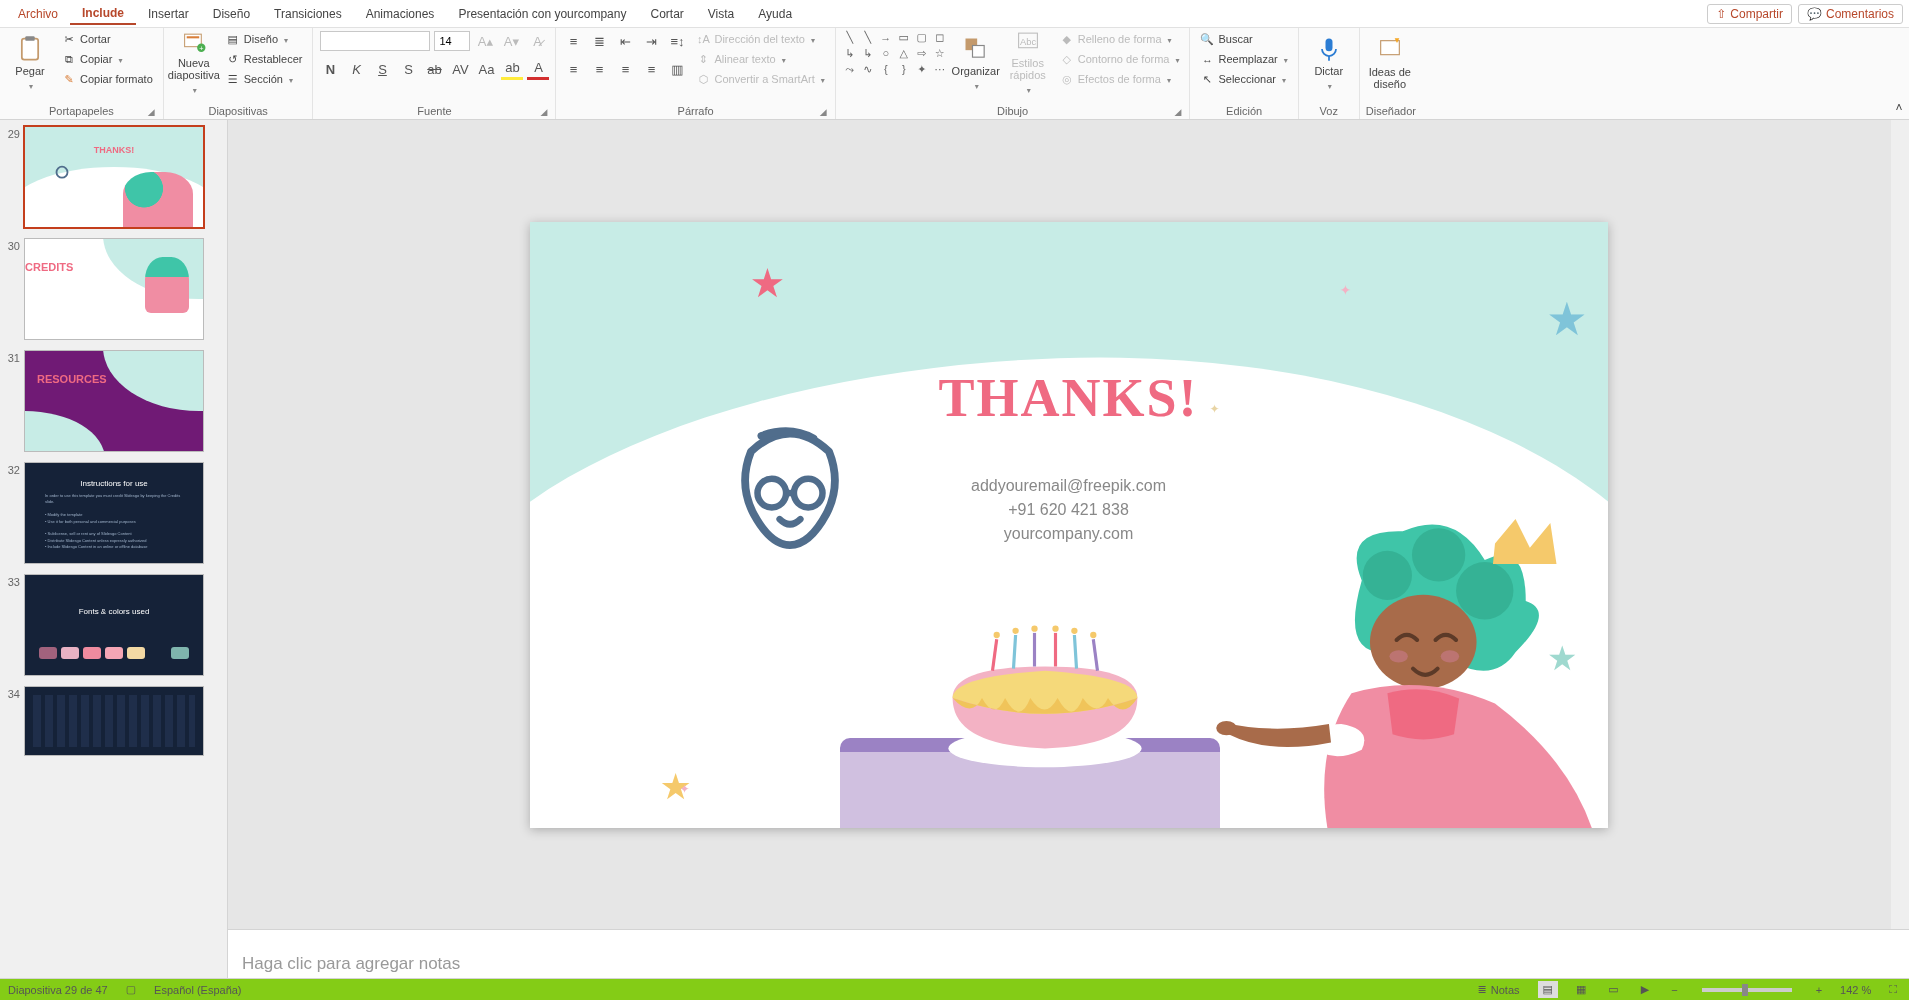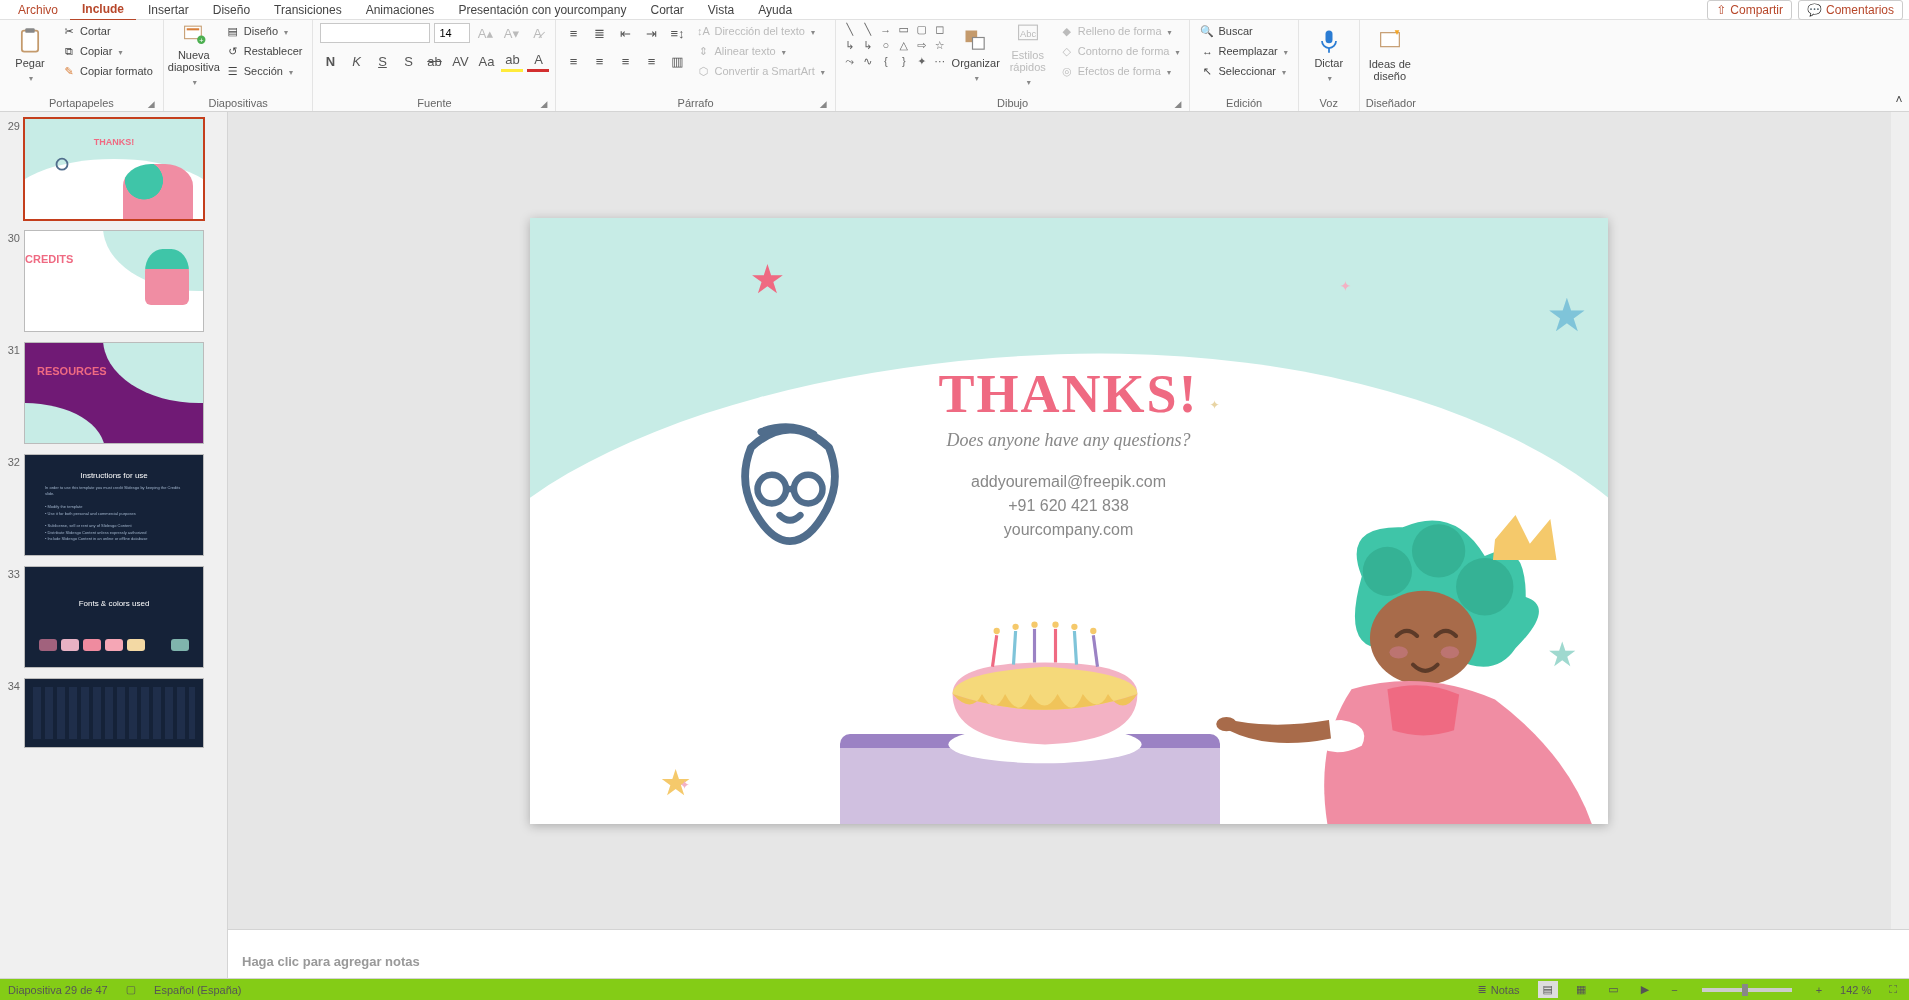--- a/index.html
+++ b/index.html
@@ -1,19 +1,19 @@
 <!DOCTYPE html>
 <html><head>
 <meta charset="utf-8">
 <style>
 * { margin: 0; padding: 0; box-sizing: border-box; font-family: "Segoe UI", Tahoma, sans-serif; }
 body { background: #fff; width: 1909px; height: 1000px; overflow: hidden; display: flex; flex-direction: column; font-size: 12px; color: #444; }
 
 
-.menubar { display: flex; align-items: center; height: 20px; background: #fff; border-bottom: 1px solid #e1e1e1; padding: 0 6px; }
+.menubar { display: flex; align-items: center; height: 28px; background: #fff; border-bottom: 1px solid #e1e1e1; padding: 0 6px; }
 .menubar .tab { padding: 3px 12px; cursor: pointer; font-size: 12px; color: #444; }
 .menubar .tab.file { color: #b7472a; }
 .menubar .tab.active { color: #b7472a; border-bottom: 2px solid #b7472a; font-weight: 600; }
 .menubar .spacer { flex: 1; }
 .menubar .rightbtn { border: 1px solid #ccc; border-radius: 3px; padding: 2px 8px; margin-left: 6px; font-size: 12px; display: flex; align-items: center; gap: 4px; cursor: pointer; }
 .rightbtn.share { color: #b7472a; }
 .rightbtn.comment { color: #b7472a; }
 
 
 .ribbon { display: flex; background: #fafafa; border-bottom: 1px solid #d4d4d4; height: 92px; }
@@ -60,21 +60,21 @@
 .slide .title { position: absolute; top: 145px; left: 0; right: 0; text-align: center; font-family: Georgia, serif; font-size: 54px; font-weight: 900; color: #ef6a82; letter-spacing: 2px; }
 .slide .sub { position: absolute; top: 212px; left: 0; right: 0; text-align: center; font-family: Georgia, serif; font-size: 18px; color: #888; font-style: italic; }
 .slide .contact { position: absolute; top: 252px; left: 0; right: 0; text-align: center; font-family: Georgia, serif; font-size: 16px; color: #888; line-height: 1.5; }
 
 .slide .face { position: absolute; left: 195px; top: 200px; }
 .slide .star { position: absolute; font-size: 40px; }
 .slide .table { position: absolute; left: 310px; bottom: -10px; width: 380px; height: 100px; background: #d0c0e0; border-top: 14px solid #9b82c4; border-radius: 10px 10px 0 0; }
 .slide .cake { position: absolute; left: 410px; bottom: 55px; }
 
 
-.notesbar { height: 36px; background: #fff; border-top: 1px solid #d4d4d4; padding: 24px 14px; color: #999; font-size: 13px; cursor: text; font-weight: bold; }
+.notesbar { height: 36px; background: #fff; border-top: 1px solid #d4d4d4; padding: 24px 14px; color: #999; font-size: 17px; cursor: text; }
 
 
 .statusbar { height: 22px; background: #84cc16; border-top: 1px solid #d4d4d4; display: flex; align-items: center; font-size: 11px; color: #555; padding: 0 8px; gap: 14px; }
 .statusbar .spacer { flex: 1; }
 .statusbar .sb-btn { display: flex; align-items: center; gap: 4px; cursor: pointer; padding: 0 4px; }
 .zoom-slider { width: 90px; height: 4px; background: #ccc; position: relative; margin: 0 6px; }
 .zoom-slider .knob { position: absolute; top: -4px; left: 45%; width: 6px; height: 12px; background: #888; }
 
 .chev::after { content: "▾"; font-size: 8px; margin-left: 2px; color: #888; }
 </style>
@@ -420,21 +420,20 @@
 
         <span class="star" style="left:220px;top:38px;color:#ef6a82">★</span>
         <span class="star" style="left:130px;bottom:20px;color:#f5c96b;font-size:36px">★</span>
         <span class="star" style="right:20px;top:70px;color:#7fc4d9;font-size:46px">★</span>
         <span class="star" style="right:30px;bottom:150px;color:#9fd9cf;font-size:34px">★</span>
         <span class="star" style="left:810px;top:60px;color:#f3b2c4;font-size:14px">✦</span>
         <span class="star" style="left:680px;top:180px;color:#e8d4a4;font-size:12px">✦</span>
         <span class="star" style="left:150px;top:560px;color:#f3b2c4;font-size:12px">✦</span>
 
         <div class="title">THANKS!</div>
-        <div class="sub">Does anyone have any questions?</div>
         <div class="contact">
           <div>addyouremail@freepik.com</div>
           <div>+91  620 421 838</div>
           <div>yourcompany.com</div>
         </div>
 
         <svg class="face" width="130" height="150" viewBox="0 0 100 110">
           <path d="M20 20 Q50 -8 80 20 Q90 45 78 68 Q65 92 50 92 Q35 92 22 68 Q10 45 20 20 Z" fill="none" stroke="#506d8c" stroke-width="6" stroke-linejoin="round"></path>
           <path d="M28 8 Q50 0 68 10" fill="none" stroke="#506d8c" stroke-width="6" stroke-linecap="round"></path>
           <circle cx="36" cy="52" r="11" fill="none" stroke="#506d8c" stroke-width="5"></circle>

